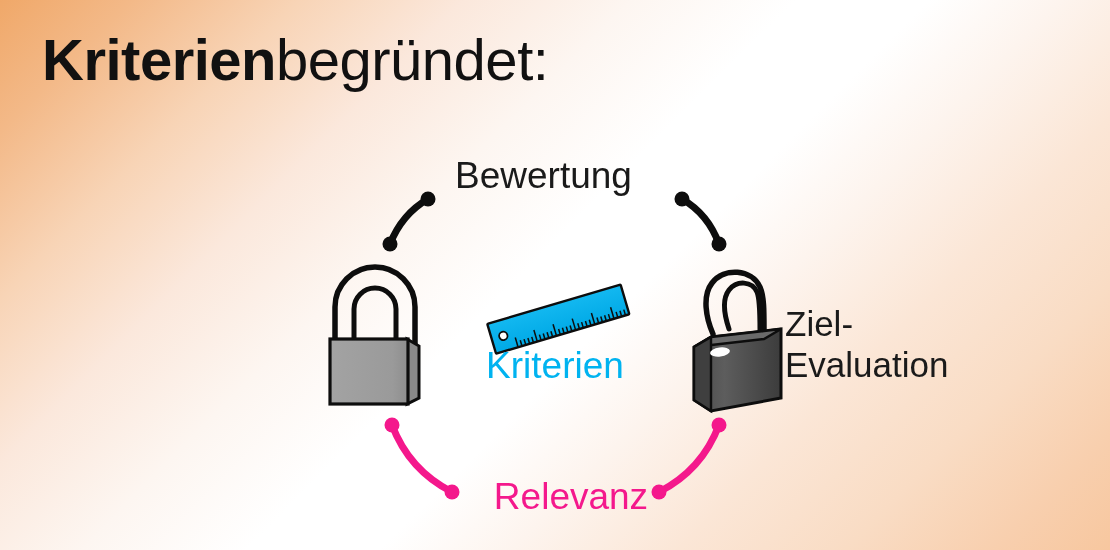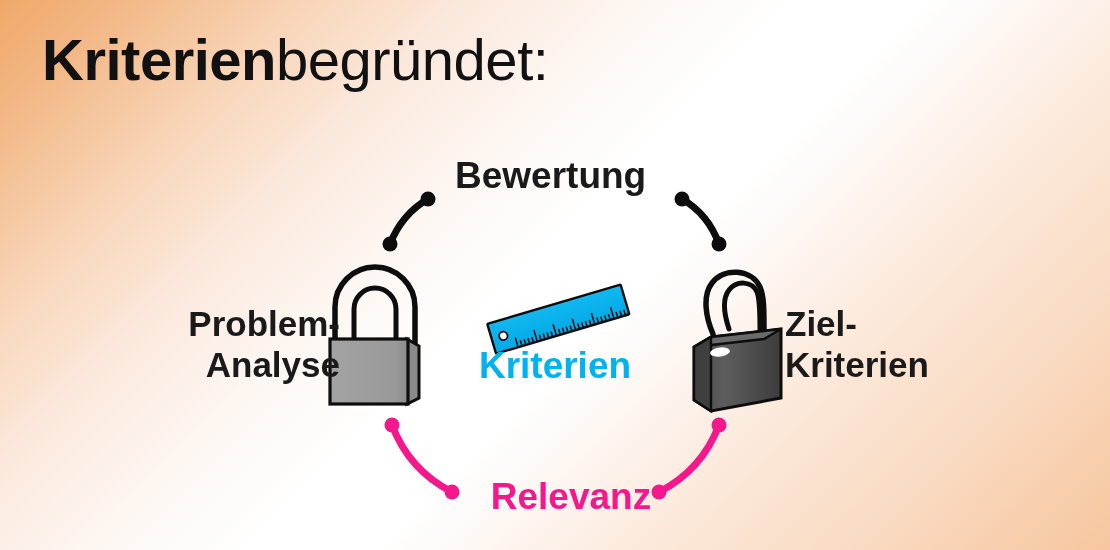--- a/index.html
+++ b/index.html
@@ -45,21 +45,21 @@
     font-weight: 700;
   }
   .title .light {
     font-weight: 300;
   }
 
   
   .label {
     position: absolute;
     color: #1a1a1a;
-    font-weight: 700;
+    font-weight: 400;
     white-space: pre-line;
   }
 
   .label-top {
     left: 455px;
     top: 156px;
     font-size: 37px;
     line-height: 1.1;
   }
 
@@ -246,20 +246,18 @@
       <path d="M 694 347 L 711 337 L 781 329 L 781 398 L 711 411 L 694 400 Z" fill="url(#lockRBody)" stroke="#0d0d0d" stroke-width="3"></path>
 
       <path d="M 694 347 L 711 337 L 781 329 L 764 339 Z" fill="#6a6a6a" stroke="#0d0d0d" stroke-width="2.4"></path>
       <path d="M 694 347 L 711 337 L 711 411 L 694 400 Z" fill="#3f3f3f" stroke="#0d0d0d" stroke-width="2.4"></path>
 
       <ellipse cx="720" cy="352" rx="10" ry="4.5" fill="#ffffff" transform="rotate(-7 720 352)"></ellipse>
     </g>
   </svg>
 
   <div class="label label-top">Bewertung</div>
-  <div class="label label-left">Problem-
-Analyse</div>
   <div class="label label-right">Ziel-
-Kriterien</div>
+Evaluation</div>
   <div class="label label-center">Kriterien</div>
   <div class="label label-bottom">Relevanz</div>
 
 </div>
 
 </body></html>

